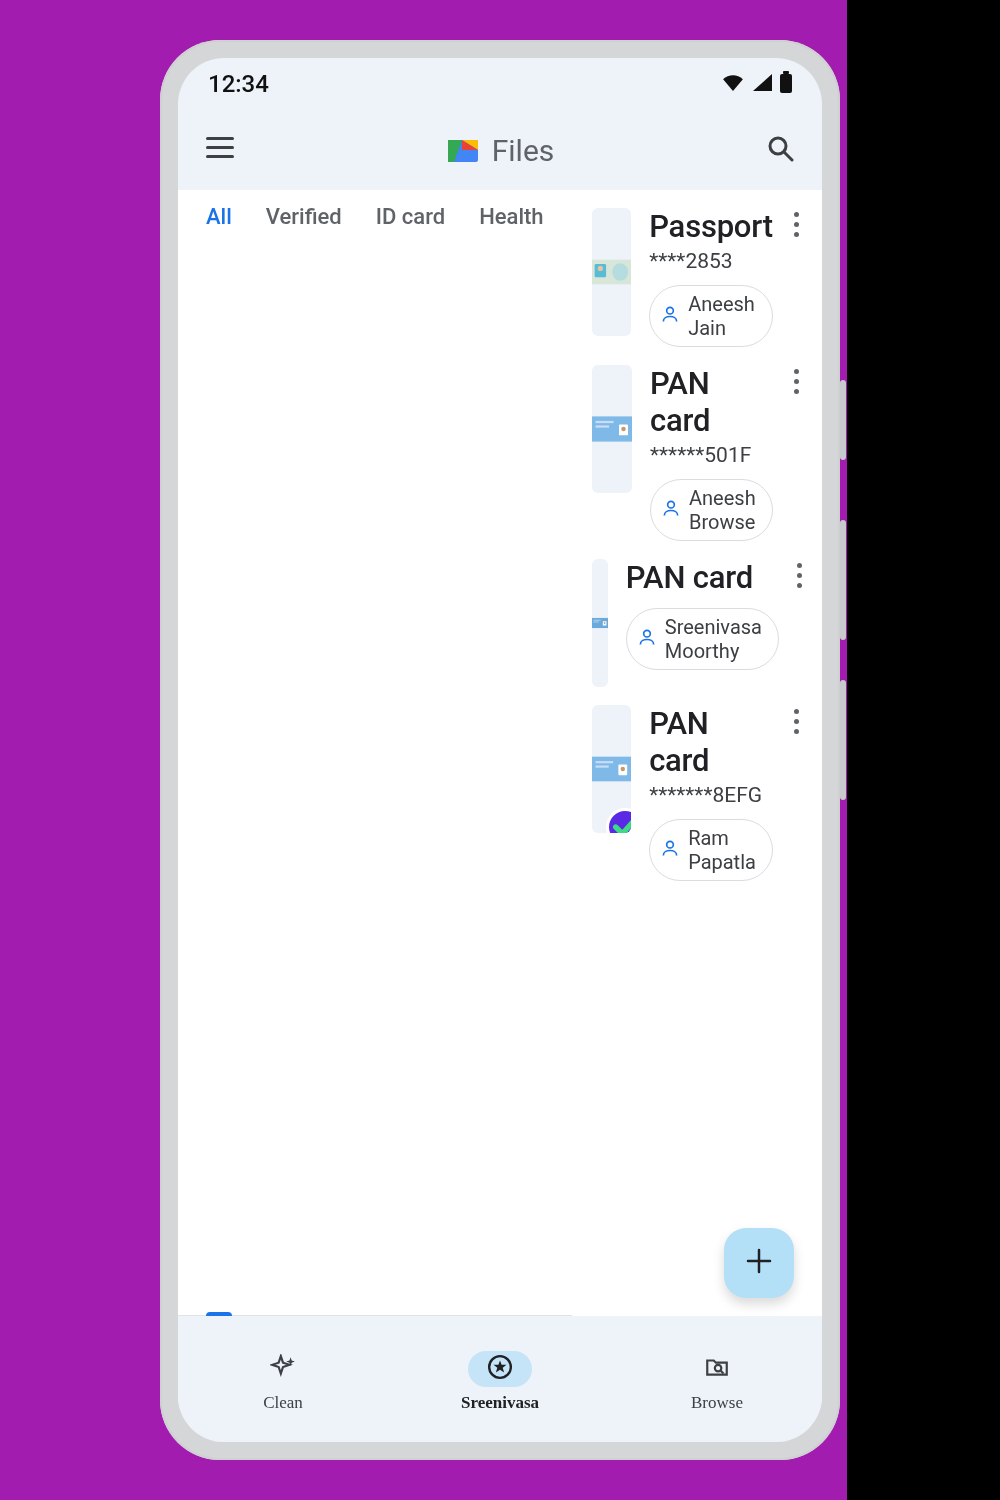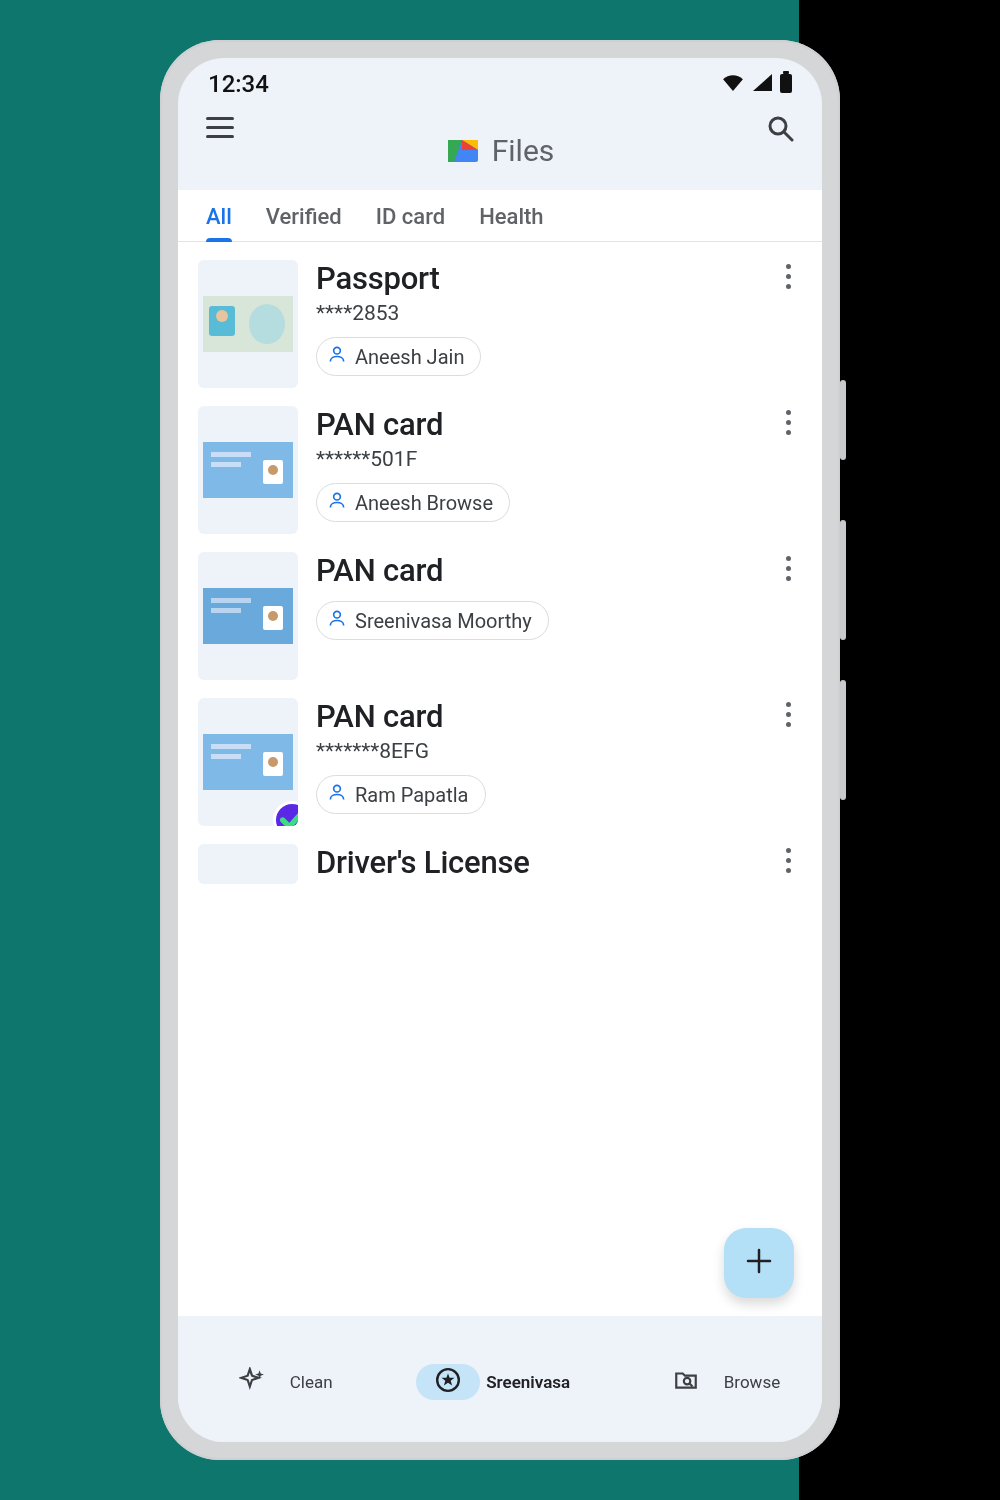--- a/index.html
+++ b/index.html
@@ -1,40 +1,40 @@
 <!DOCTYPE html>
 <html><head>
 <meta charset="utf-8">
 <style>
   html,body{margin:0;padding:0;background:#000;font-family:Roboto,'Helvetica Neue',Arial,sans-serif;}
-  .stage{width:799px;height:1500px;background:#0f766e;position:relative;}
+  .stage{width:799px;height:1500px;background:#a21caf;position:relative;padding-left:48px;}
   .phone{
     position:absolute;left:160px;top:40px;width:680px;height:1420px;
     background:#d5d6d8;border-radius:60px;box-shadow:0 0 0 2px #cfd0d2 inset;
   }
   .side-btn{position:absolute;right:-6px;width:6px;background:#c9cacd;border-radius:3px;}
   .sb1{top:340px;height:80px;}
   .sb2{top:480px;height:120px;}
   .sb3{top:640px;height:120px;}
   .screen{
     position:absolute;left:18px;right:18px;top:18px;bottom:18px;
     background:#eef2f9;border-radius:46px;overflow:hidden;display:flex;flex-direction:column;
   }
   
   .status{height:52px;display:flex;align-items:center;justify-content:space-between;padding:0 30px;color:#111;}
   .status .time{font-size:24px;font-weight:500;}
   .status .right{display:flex;gap:8px;align-items:center;}
   
-  .appbar{height:80px;display:flex;padding:0 22px;gap:18px;}
+  .appbar{height:80px;display:flex;align-items:center;padding:0 22px;gap:18px;}
   .appbar .title-wrap{flex:1;display:flex;align-items:center;justify-content:center;gap:12px;}
   .appbar .title{font-size:30px;color:#5f6368;font-weight:400;}
   .logo{width:34px;height:28px;display:inline-block;}
   .icon-btn{width:40px;height:40px;display:flex;align-items:center;justify-content:center;}
   
-  .content{flex:1;background:#fff;display:flex;flex-direction:column;position:relative;overflow:hidden;}
+  .content{flex:1;background:#fff;display:flex;flex-direction:row;position:relative;overflow:hidden;}
   .tabs{display:flex;gap:34px;padding:14px 28px 0 28px;border-bottom:1px solid #e3e3e3;color:#5f6368;font-size:22px;font-weight:500;}
   .tab{padding-bottom:12px;position:relative;}
   .tab.active{color:#1a73e8;}
   .tab.active::after{content:"";position:absolute;left:0;right:0;bottom:-1px;height:4px;background:#1a73e8;border-radius:4px 4px 0 0;}
   .list{flex:1;overflow:hidden;}
   .row{display:flex;gap:18px;padding:18px 20px 0 20px;}
   .thumb{width:100px;height:128px;background:#eef2f9;border-radius:6px;overflow:hidden;display:flex;align-items:center;justify-content:center;position:relative;}
   .thumb svg{width:90px;height:56px;}
   .badge{
     position:absolute;right:-10px;bottom:-10px;width:32px;height:32px;border-radius:50%;
@@ -48,21 +48,21 @@
   .more{width:28px;display:flex;justify-content:center;padding-top:4px;}
   .more-dots{display:flex;flex-direction:column;gap:5px;}
   .more-dots span{width:5px;height:5px;border-radius:50%;background:#5f6368;}
   .fab{
     position:absolute;right:28px;bottom:18px;width:70px;height:70px;border-radius:22px;
     background:#b3e0f7;display:flex;align-items:center;justify-content:center;
     box-shadow:0 6px 12px rgba(0,0,0,0.15);
   }
   
   .navbar{height:120px;background:#eef2f9;display:flex;justify-content:space-around;align-items:center;padding-top:6px;}
-  .nav-item{display:flex;flex-direction:row;align-items:center;gap:6px;color:#3c4043;font-size:17px;}
+  .nav-item{display:flex;flex-direction:column;align-items:center;gap:6px;color:#3c4043;font-size:17px;font-family:Liberation Serif, serif;}
   .nav-icon{width:64px;height:36px;border-radius:20px;display:flex;align-items:center;justify-content:center;}
   .nav-item.active .nav-icon{background:#c6e4f8;}
   .nav-item.active{font-weight:600;color:#202124;}
   .nav-icon svg{width:26px;height:26px;}
 </style>
 </head>
 <body>
 
 <div class="stage">
   <div class="phone">
@@ -258,35 +258,20 @@
               <span>
                   <div class="more-dots">
                     <span></span>
                     <span></span>
                     <span></span>
                   </div>
                 </span>
             </div>
           </div>
 
-          <div class="row" style="padding-bottom:0;">
-            <div class="thumb" style="height:40px;"></div>
-            <div class="info">
-              <div class="doc-title">Driver's License</div>
-            </div>
-            <div class="more">
-              <span>
-                  <div class="more-dots">
-                    <span></span>
-                    <span></span>
-                    <span></span>
-                  </div>
-                </span>
-            </div>
-          </div>
         </div>
 
         <div class="fab">
           <span>
             <svg width="28" height="28" viewBox="0 0 28 28">
                 <line x1="14" y1="3" x2="14" y2="25" stroke="#202124" stroke-width="2.5" stroke-linecap="round"></line>
                 <line x1="3" y1="14" x2="25" y2="14" stroke="#202124" stroke-width="2.5" stroke-linecap="round"></line>
               </svg>
           </span>
         </div>

